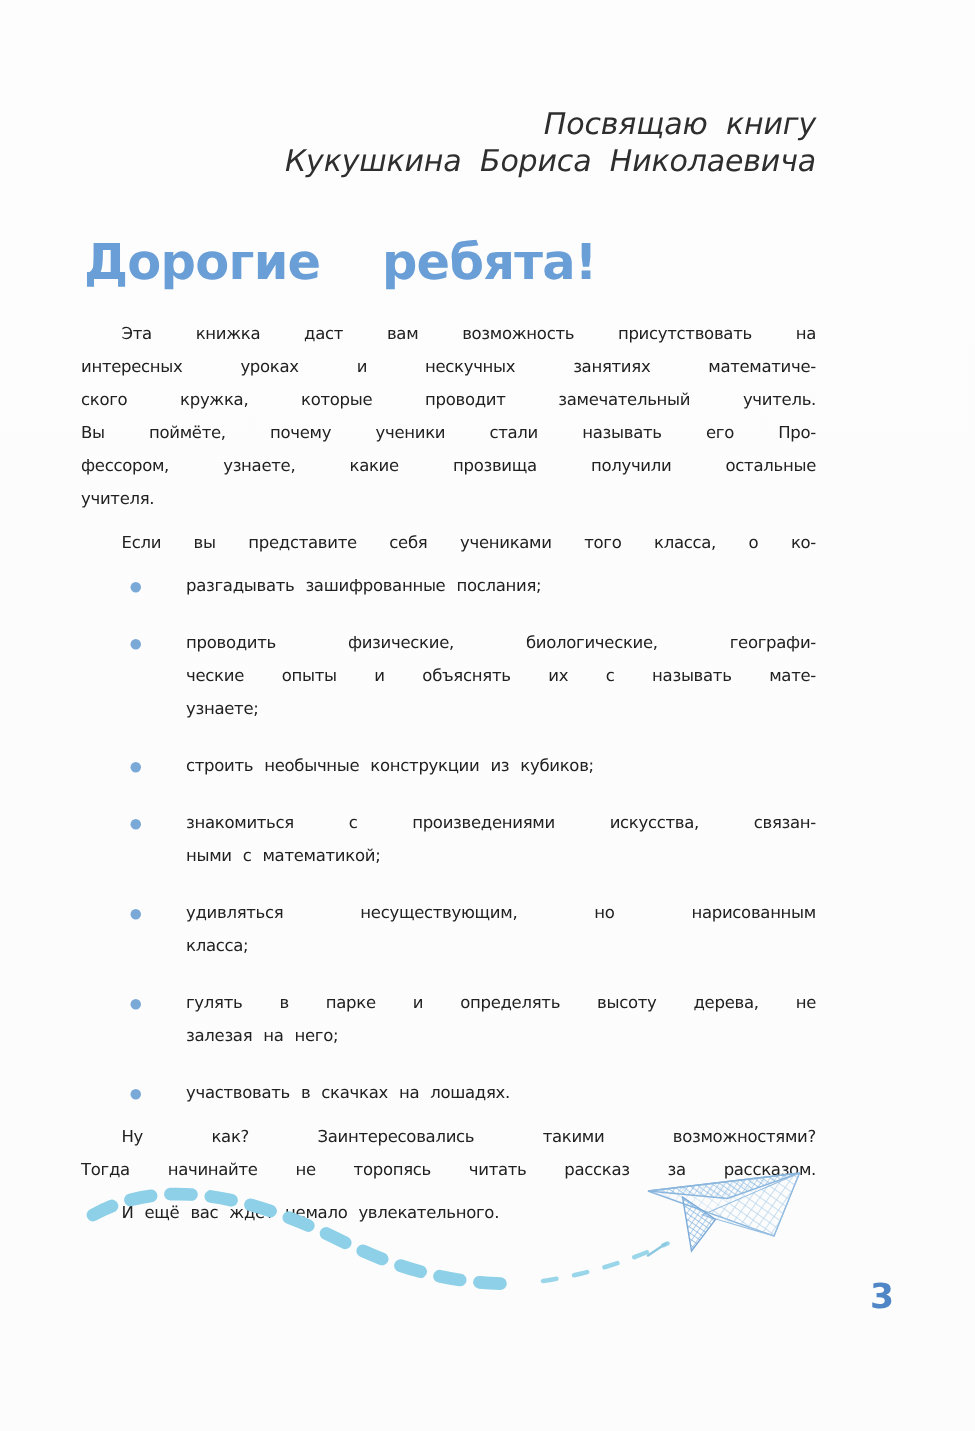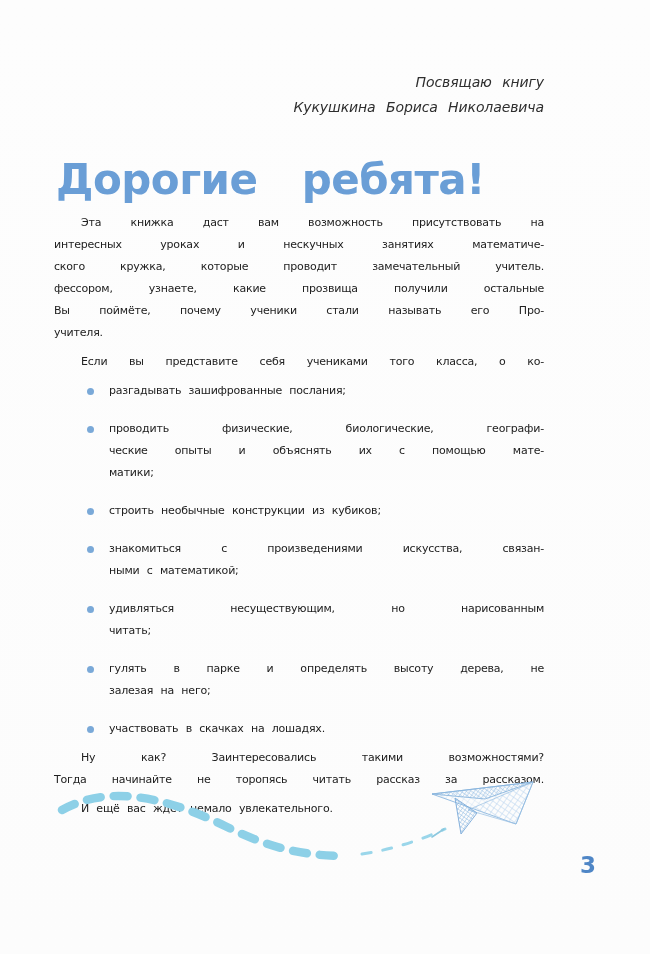--- a/index.html
+++ b/index.html
@@ -14,32 +14,32 @@
     width: 650px; height: 954px;
     background: linear-gradient(180deg, #fdfdfd 0%, #fcfcfc 100%);
     color: #212121;
   }
   
   .dedication {
     position: absolute;
     top: 70px; right: 106px;
     text-align: right;
     font-style: italic;
-    font-size: 14px;
+    font-size: 20px;
     line-height: 25px;
     color: #2e2e2e;
     word-spacing: 6px;
     letter-spacing: -0.1px;
   }
   
   .heading {
     position: absolute;
     left: 56px; top: 155px;
     margin: 0;
-    font-size: 42px;
+    font-size: 33px;
     font-weight: bold;
     color: #6A9ED6;
     letter-spacing: -0.5px;
     word-spacing: 30px;
   }
   
   .body-text {
     position: absolute;
     left: 54px; top: 212px;
     width: 490px;
@@ -54,21 +54,21 @@
     text-align-last: justify;
     -moz-text-align-last: justify;
   }
   .line.first { text-indent: 27px; }
   .line.last {
     text-align-last: left;
     -moz-text-align-last: left;
     word-spacing: 4px;
   }
   .bullets { margin-bottom: 7px; }
-  .bullet-item { display: flex; }
+  .bullet-item { display: flex; gap: 15px; }
   .bullet-item + .bullet-item { margin-top: 16px; }
   .dot {
     flex: none;
     width: 7px; height: 7px;
     border-radius: 50%;
     background: #7AA9D8;
     margin: 8px 0 0 33px;
   }
   .item-text { flex: 1; margin-left: 15px; }
   
@@ -96,60 +96,60 @@
       <div>Кукушкина Бориса Николаевича</div>
     </div>
 
   <h1 class="heading" style="color: rgb(106, 158, 214);">Дорогие ребята!</h1>
 
   <div class="body-text">
     <div class="para">
         <div class="line first">Эта книжка даст вам возможность присутствовать на</div>
         <div class="line">интересных уроках и нескучных занятиях математиче-</div>
         <div class="line">ского кружка, которые проводит замечательный учитель.</div>
+        <div class="line">Вы поймёте, почему ученики стали называть его Про-</div>
         <div class="line">фессором, узнаете, какие прозвища получили остальные</div>
-        <div class="line">Вы поймёте, почему ученики стали называть его Про-</div>
         <div class="line last">учителя.</div>
       </div>
     <div class="para">
         <div class="line first">Если вы представите себя учениками того класса, о ко-</div>
       </div>
     <div class="bullets">
         <div class="bullet-item">
           <span class="dot" style="background: rgb(122, 169, 216);"></span>
           <div class="item-text">
             <div class="line last">разгадывать зашифрованные послания;</div>
           </div>
         </div>
         <div class="bullet-item">
           <span class="dot" style="background: rgb(122, 169, 216);"></span>
           <div class="item-text">
             <div class="line">проводить физические, биологические, географи-</div>
-            <div class="line">ческие опыты и объяснять их с помощью мате-</div>
-            <div class="line last">матики;</div>
+            <div class="line">ческие опыты и объяснять их с называть мате-</div>
+            <div class="line last">узнаете;</div>
           </div>
         </div>
         <div class="bullet-item">
           <span class="dot" style="background: rgb(122, 169, 216);"></span>
           <div class="item-text">
             <div class="line last">строить необычные конструкции из кубиков;</div>
           </div>
         </div>
         <div class="bullet-item">
           <span class="dot" style="background: rgb(122, 169, 216);"></span>
           <div class="item-text">
             <div class="line">знакомиться с произведениями искусства, связан-</div>
             <div class="line last">ными с математикой;</div>
           </div>
         </div>
         <div class="bullet-item">
           <span class="dot" style="background: rgb(122, 169, 216);"></span>
           <div class="item-text">
             <div class="line">удивляться несуществующим, но нарисованным</div>
-            <div class="line last">читать;</div>
+            <div class="line last">класса;</div>
           </div>
         </div>
         <div class="bullet-item">
           <span class="dot" style="background: rgb(122, 169, 216);"></span>
           <div class="item-text">
             <div class="line">гулять в парке и определять высоту дерева, не</div>
             <div class="line last">залезая на него;</div>
           </div>
         </div>
         <div class="bullet-item">

